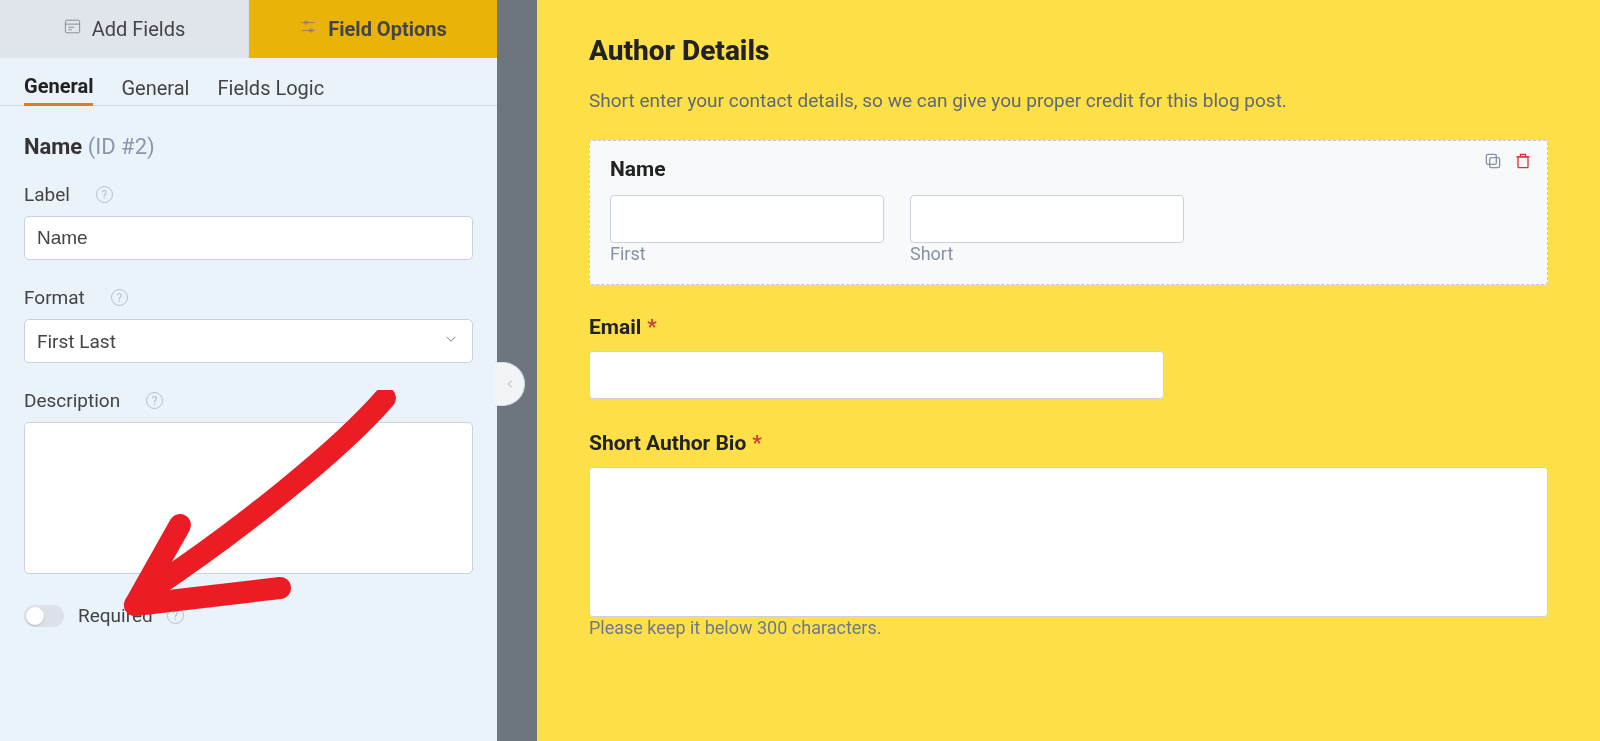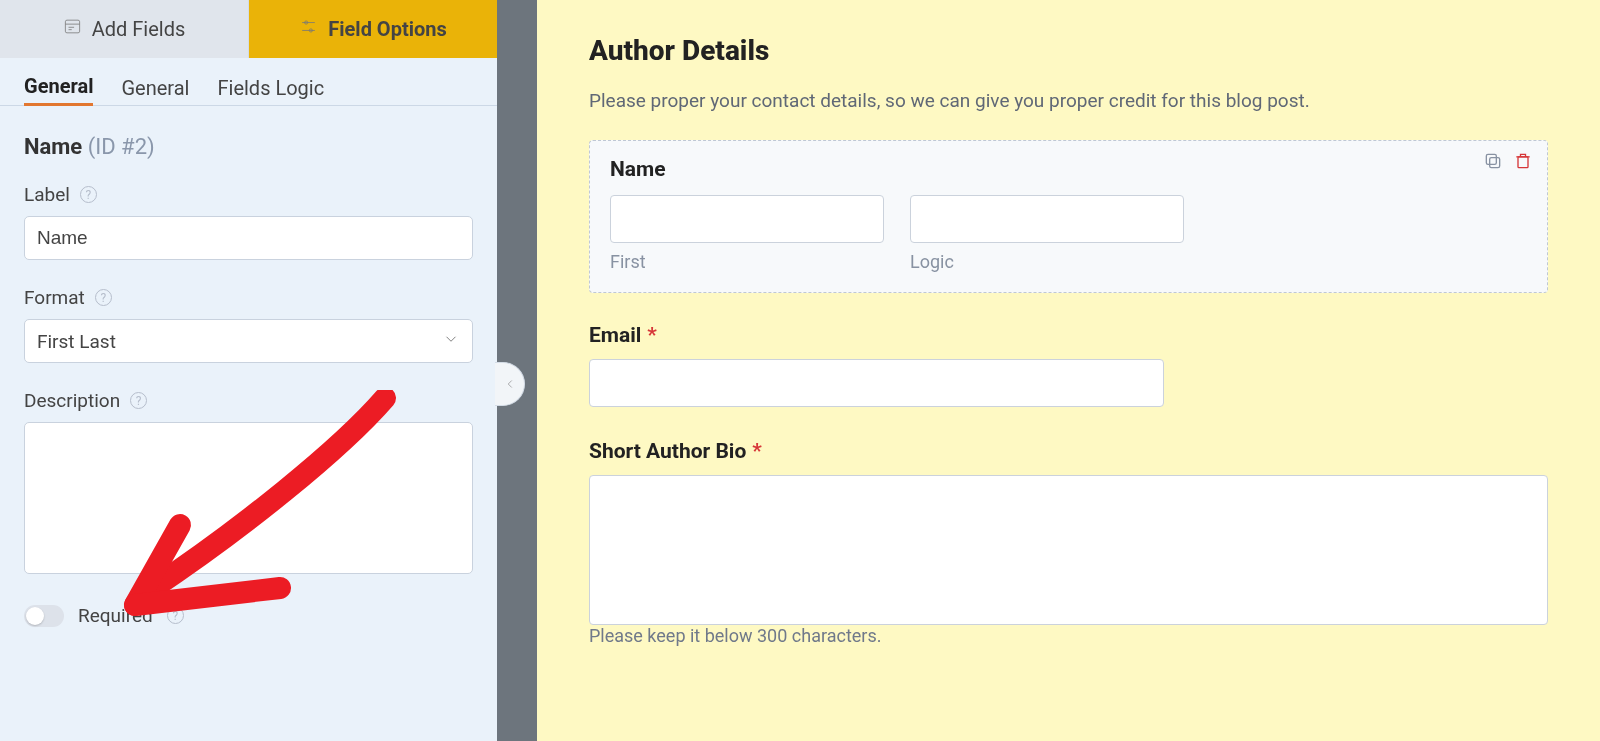--- a/index.html
+++ b/index.html
@@ -13,44 +13,44 @@
   .top-tab.active { background:#eab308; font-weight:700; }
   .top-tab svg { width:19px; height:19px; stroke:#777; fill:none; }
   .sub-tabs { display:flex; gap:28px; padding:0 24px; height:48px; align-items:flex-end; border-bottom:1px solid #CCD8E6; font-size:20px; color:#444; }
   .sub-tab { padding-bottom:5px; cursor:pointer; }
   .sub-tab.active { font-weight:700; color:#222; border-bottom:3px solid #E27730; margin-bottom:-1px; }
   .panel-body { padding:28px 24px 0 24px; flex:1; overflow:hidden; }
   .field-header { font-size:22px; margin-bottom:24px; }
   .field-header .fname { font-weight:700; color:#333; }
   .field-header .fid { color:#8A97AB; font-weight:400; }
   .form-group { margin-bottom:26px; }
-  .lbl-row { display:flex; align-items:center; gap:10px; margin-bottom:10px; font-size:19px; color:#444; }
+  .lbl-row { display:flex; align-items:center; gap:26px; margin-bottom:10px; font-size:19px; color:#444; }
   .help-icon { width:17px; height:17px; border:1.5px solid #B6BECC; border-radius:50%; display:inline-flex; align-items:center; justify-content:center; font-size:12px; color:#B6BECC; cursor:pointer; }
   .text-input, .select-input { width:100%; height:44px; background:#fff; border:1px solid #C9D2DE; border-radius:5px; padding:0 12px; font-size:19px; color:#444; }
   .select-input { display:flex; align-items:center; justify-content:space-between; cursor:pointer; }
   .select-input svg { width:18px; height:18px; stroke:#555; fill:none; }
   .textarea-input { width:100%; height:152px; background:#fff; border:1px solid #C9D2DE; border-radius:5px; padding:10px 12px; font-size:18px; color:#444; resize:none; }
   .toggle-row { display:flex; align-items:center; gap:14px; font-size:19px; color:#444; margin-top:14px; }
   .toggle { width:40px; height:22px; background:#DDE2EA; border-radius:11px; position:relative; cursor:pointer; }
   .toggle::after { content:""; position:absolute; left:2px; top:2px; width:18px; height:18px; background:#fff; border-radius:50%; box-shadow:0 1px 2px rgba(0,0,0,.2);}
   
   .gutter { width:40px; flex:0 0 40px; background:#6D757D; position:relative; }
   .gutter-handle { position:absolute; left:-2px; top:362px; width:30px; height:44px; background:#F2F5F8; border:1px solid #D4DCE6; border-left:none; border-radius:0 22px 22px 0; display:flex; align-items:center; justify-content:center; cursor:pointer; color:#777;}
   .gutter-handle svg{width:14px;height:14px;stroke:#777;fill:none;}
   
-  .preview { flex:1; padding:34px 52px 17px 52px; background:#fef9c3; overflow:hidden; }
+  .preview { flex:1; padding:34px 52px 17px 52px; background:#fde047; overflow:hidden; }
   .preview h1 { font-size:28px; font-weight:800; color:#222; margin-bottom:22px;}
   .preview .preview-desc { font-size:19px; color:#606876; margin-bottom:28px;}
   .selected-field { border:1.5px dashed #BFC8D4; border-radius:4px; background:#F7F9FB; padding:16px 20px 20px 20px; position:relative; margin-bottom:30px;}
   .field-label { font-size:21px; font-weight:700; color:#222; }
   .req-star { color:#D63638; }
   .two-cols { display:flex; gap:26px;}
   .two-cols .col { flex:0 0 274px; }
   .pv-input { width:100%; height:48px; background:#fff; border:1px solid #CBD2DC; border-radius:4px; }
-  .sub-label { font-size:18px; color:#8892A2; margin-top:8px; }
+  .sub-label { font-size:18px; color:#8892A2; }
   .actions { position:absolute; right:14px; top:10px; display:flex; gap:10px; }
   .actions svg{ width:20px; height:20px; stroke-width:1.6; fill:none; cursor:pointer;}
   .dup svg{stroke:#8892A2;}
   .del svg{stroke:#D63638;}
   .pv-field { margin-bottom:32px; }
   .pv-field-label { font-size:21px; font-weight:700; color:#222; margin-bottom:12px; display:flex; gap:6px; align-items:center;}
   .pv-email { width:575px; }
   .pv-textarea { width:100%; }
   .pv-textarea .pv-input { height:150px; }
   .helper { font-size:18px; color:#70798A; }
@@ -144,21 +144,21 @@
 <div class="gutter">
   <div class="gutter-handle">
     <svg viewBox="0 0 24 24">
         <polyline points="15 6 9 12 15 18"></polyline>
       </svg>
   </div>
 </div>
 
 <main class="preview">
   <h1>Author Details</h1>
-  <p class="preview-desc">Please proper your contact details, so we can give you proper credit for this blog post.</p>
+  <p class="preview-desc">Short enter your contact details, so we can give you proper credit for this blog post.</p>
 
   <div class="selected-field">
     <div class="actions">
       <span class="dup"><svg viewBox="0 0 24 24">
             <rect x="8" y="8" width="12" height="12" rx="2"></rect>
             <rect x="4" y="4" width="12" height="12" rx="2"></rect>
           </svg></span>
       <span class="del"><svg viewBox="0 0 24 24">
             <polyline points="4 7 20 7"></polyline>
             <path d="M9 7V4h6v3"></path>
@@ -166,21 +166,21 @@
           </svg></span>
     </div>
     <div class="field-label">Name</div>
     <div class="two-cols" style="margin-top:14px;">
       <div class="col">
         <div class="pv-input"></div>
         <div class="sub-label">First</div>
       </div>
       <div class="col">
         <div class="pv-input"></div>
-        <div class="sub-label">Logic</div>
+        <div class="sub-label">Short</div>
       </div>
     </div>
   </div>
 
   <div class="pv-field pv-email">
     <div class="pv-field-label">
       <span>Email</span>
       <span class="req-star">*</span>
     </div>
     <div class="pv-input"></div>

